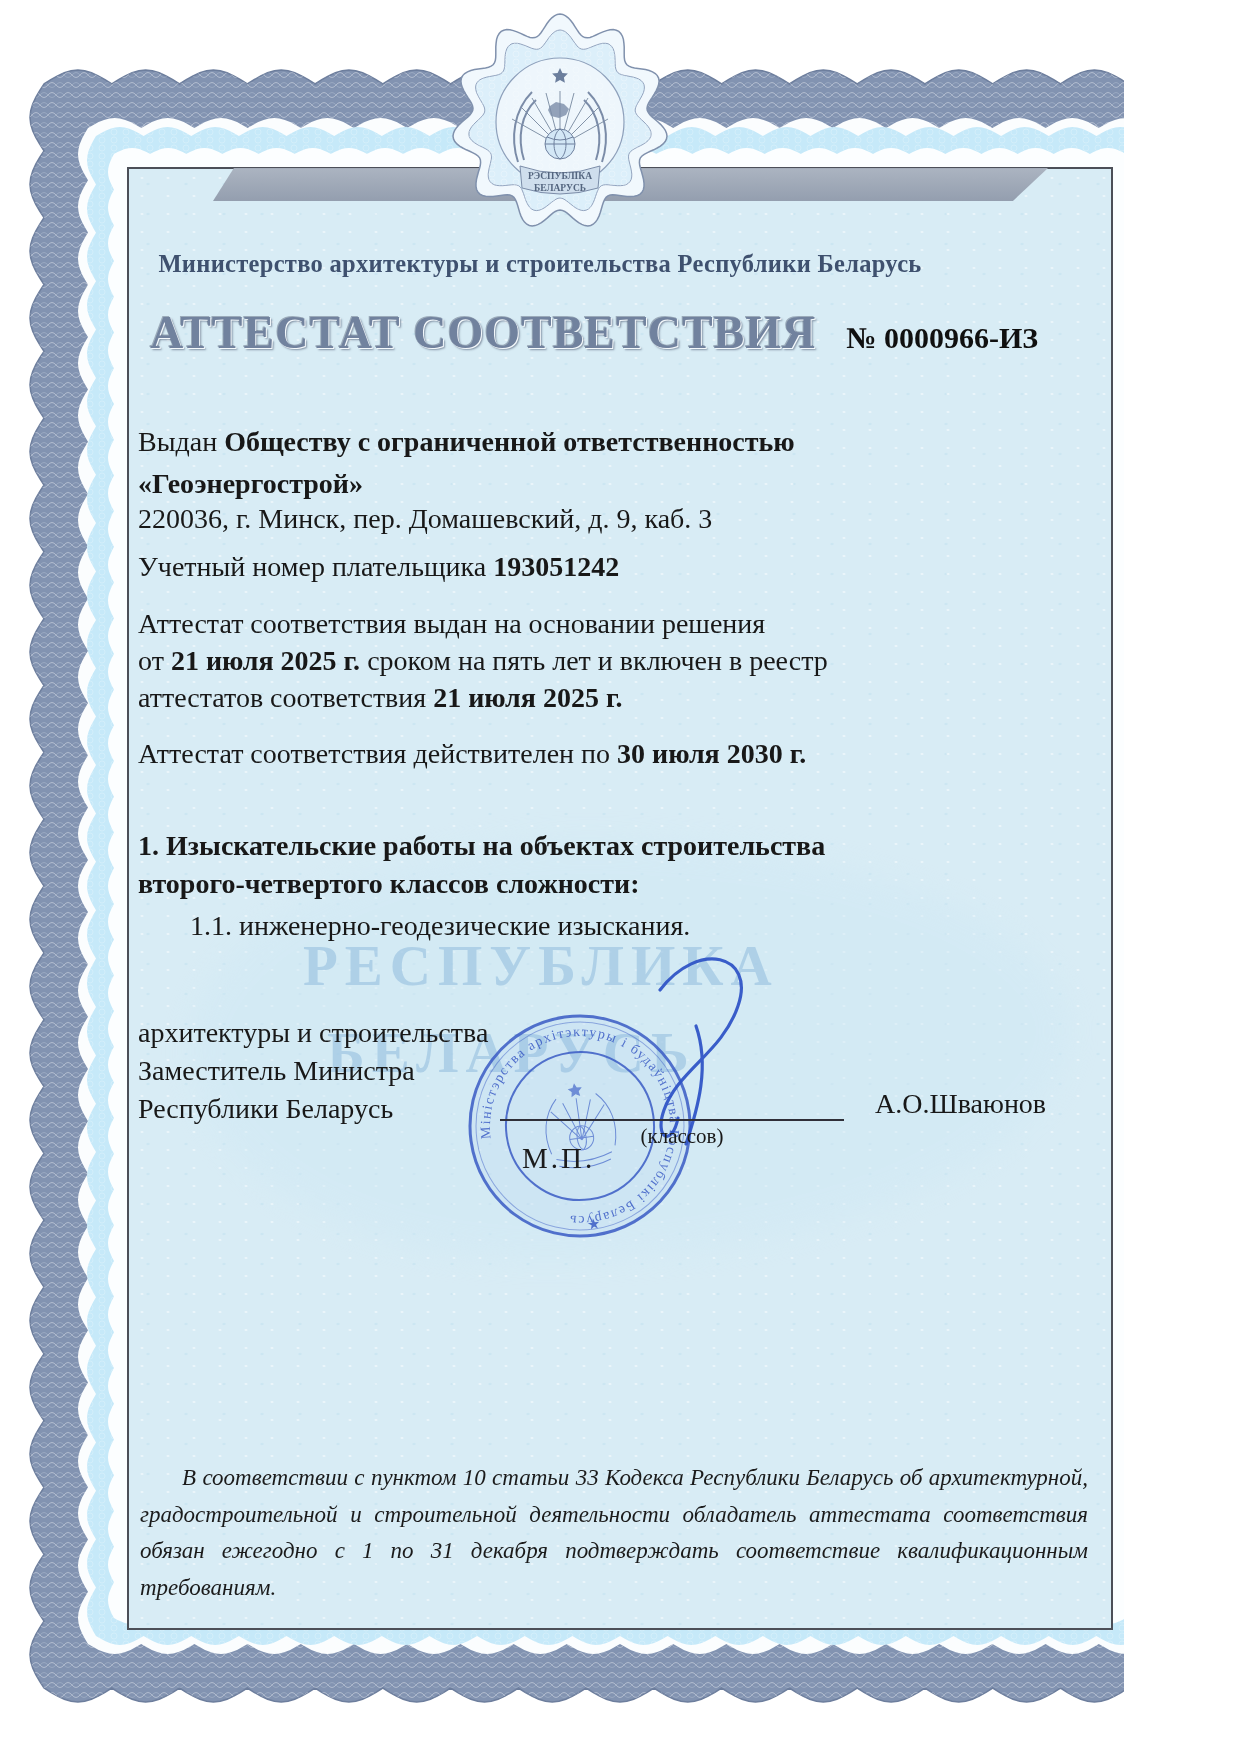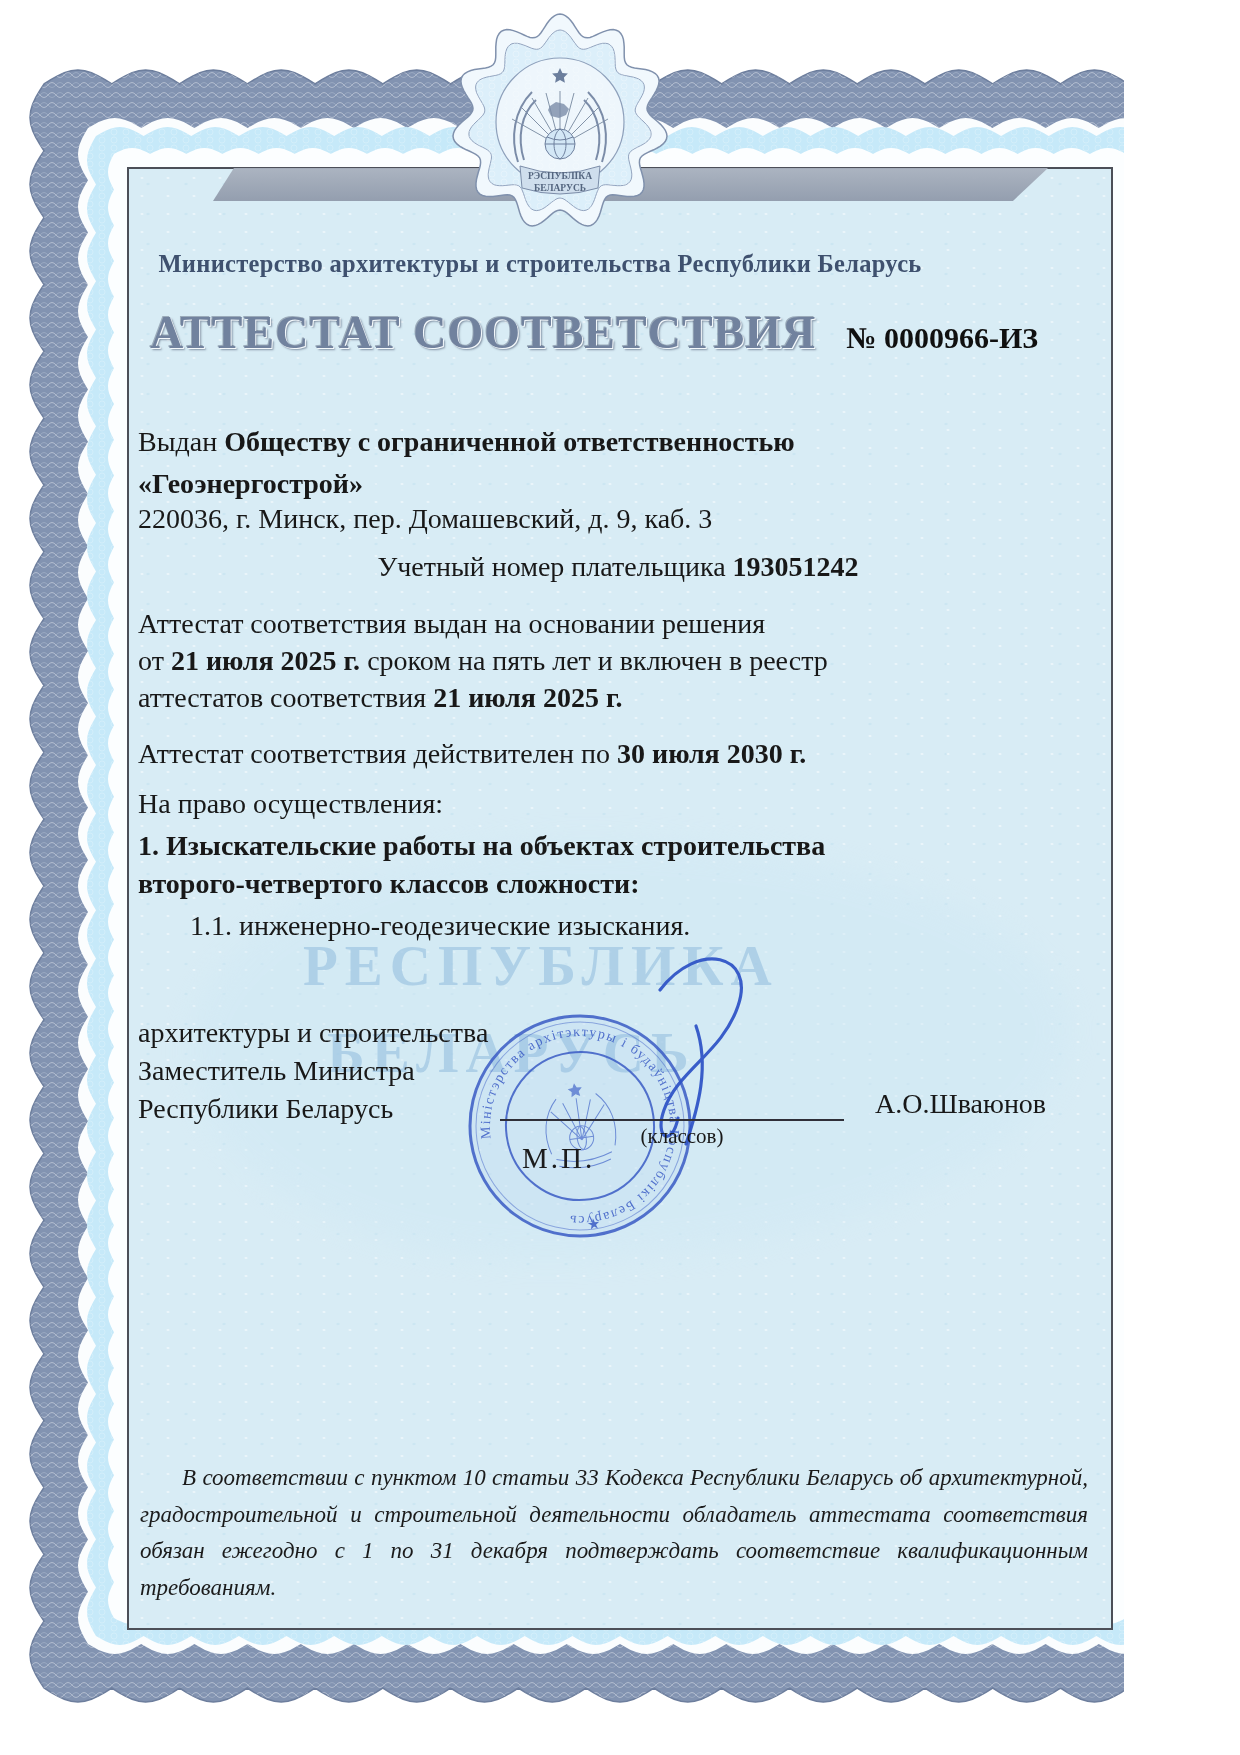--- a/index.html
+++ b/index.html
@@ -26,21 +26,21 @@
   .txt{position:absolute;z-index:6;}
   .ministry{left:135px;top:250px;width:810px;text-align:center;
             font-size:24.5px;font-weight:bold;color:#3f516f;letter-spacing:.3px;}
   .title-row{left:150px;top:306px;width:960px;display:flex;align-items:baseline;gap:30px;}
   .cert-title{font-size:46px;font-weight:bold;color:#71829e;letter-spacing:1px;white-space:nowrap;
               text-shadow:1px 1px 0 #f4f9fc, 2px 2px 2px rgba(48,60,88,.5), -1px -1px 0 rgba(42,52,78,.35);}
   .cert-number{font-size:30px;font-weight:bold;color:#101010;white-space:nowrap;}
   .body-block{font-size:28px;line-height:35.5px;}
   .b{font-weight:bold;margin-top:6px;}
   .issued{left:138px;top:424px;width:960px;}
-  .payer{left:138px;top:549px;width:960px;text-align:center;}
+  .payer{left:138px;top:549px;width:960px;}
   .basis{left:138px;top:605px;width:960px;line-height:37px;}
   .validity{left:138px;top:736px;width:960px;}
   .rights-intro{left:138px;top:786px;width:960px;}
   .rights-b1{left:138px;top:828px;width:980px;font-weight:bold;}
   .rights-b2{left:138px;top:866px;width:980px;font-weight:bold;}
   .rights-sub{left:190px;top:908px;width:920px;}
   .wm{z-index:5;font-weight:bold;color:rgba(146,190,222,.58);letter-spacing:7px;font-size:57px;white-space:nowrap;}
   .wm1{left:303px;top:933px;}
   .wm2{left:327px;top:1020px;}
   .sig-pos{left:138px;top:1014px;width:520px;font-size:28px;line-height:38px;}
@@ -123,21 +123,20 @@
   <div class="txt body-block basis">
     <div>Аттестат соответствия выдан на основании решения</div>
     <div><span>от </span><span class="b">21 июля 2025 г.</span><span> сроком на пять лет и включен в реестр</span></div>
     <div><span>аттестатов соответствия </span><span class="b">21 июля 2025 г.</span></div>
   </div>
 
   <div class="txt body-block validity">
     <span>Аттестат соответствия действителен по </span><span class="b">30 июля 2030 г.</span>
   </div>
 
-  <div class="txt body-block rights-intro">На право осуществления:</div>
   <div class="txt body-block rights-b1">1. Изыскательские работы на объектах строительства</div>
   <div class="txt body-block rights-b2">второго-четвертого классов сложности:</div>
   <div class="txt body-block rights-sub">1.1. инженерно-геодезические изыскания.</div>
 
   <div class="txt wm wm1">РЕСПУБЛИКА</div>
   <div class="txt wm wm2">БЕЛАРУСЬ</div>
 
   <div class="txt sig-pos">
     <div>архитектуры и строительства</div>
     <div>Заместитель Министра</div>

